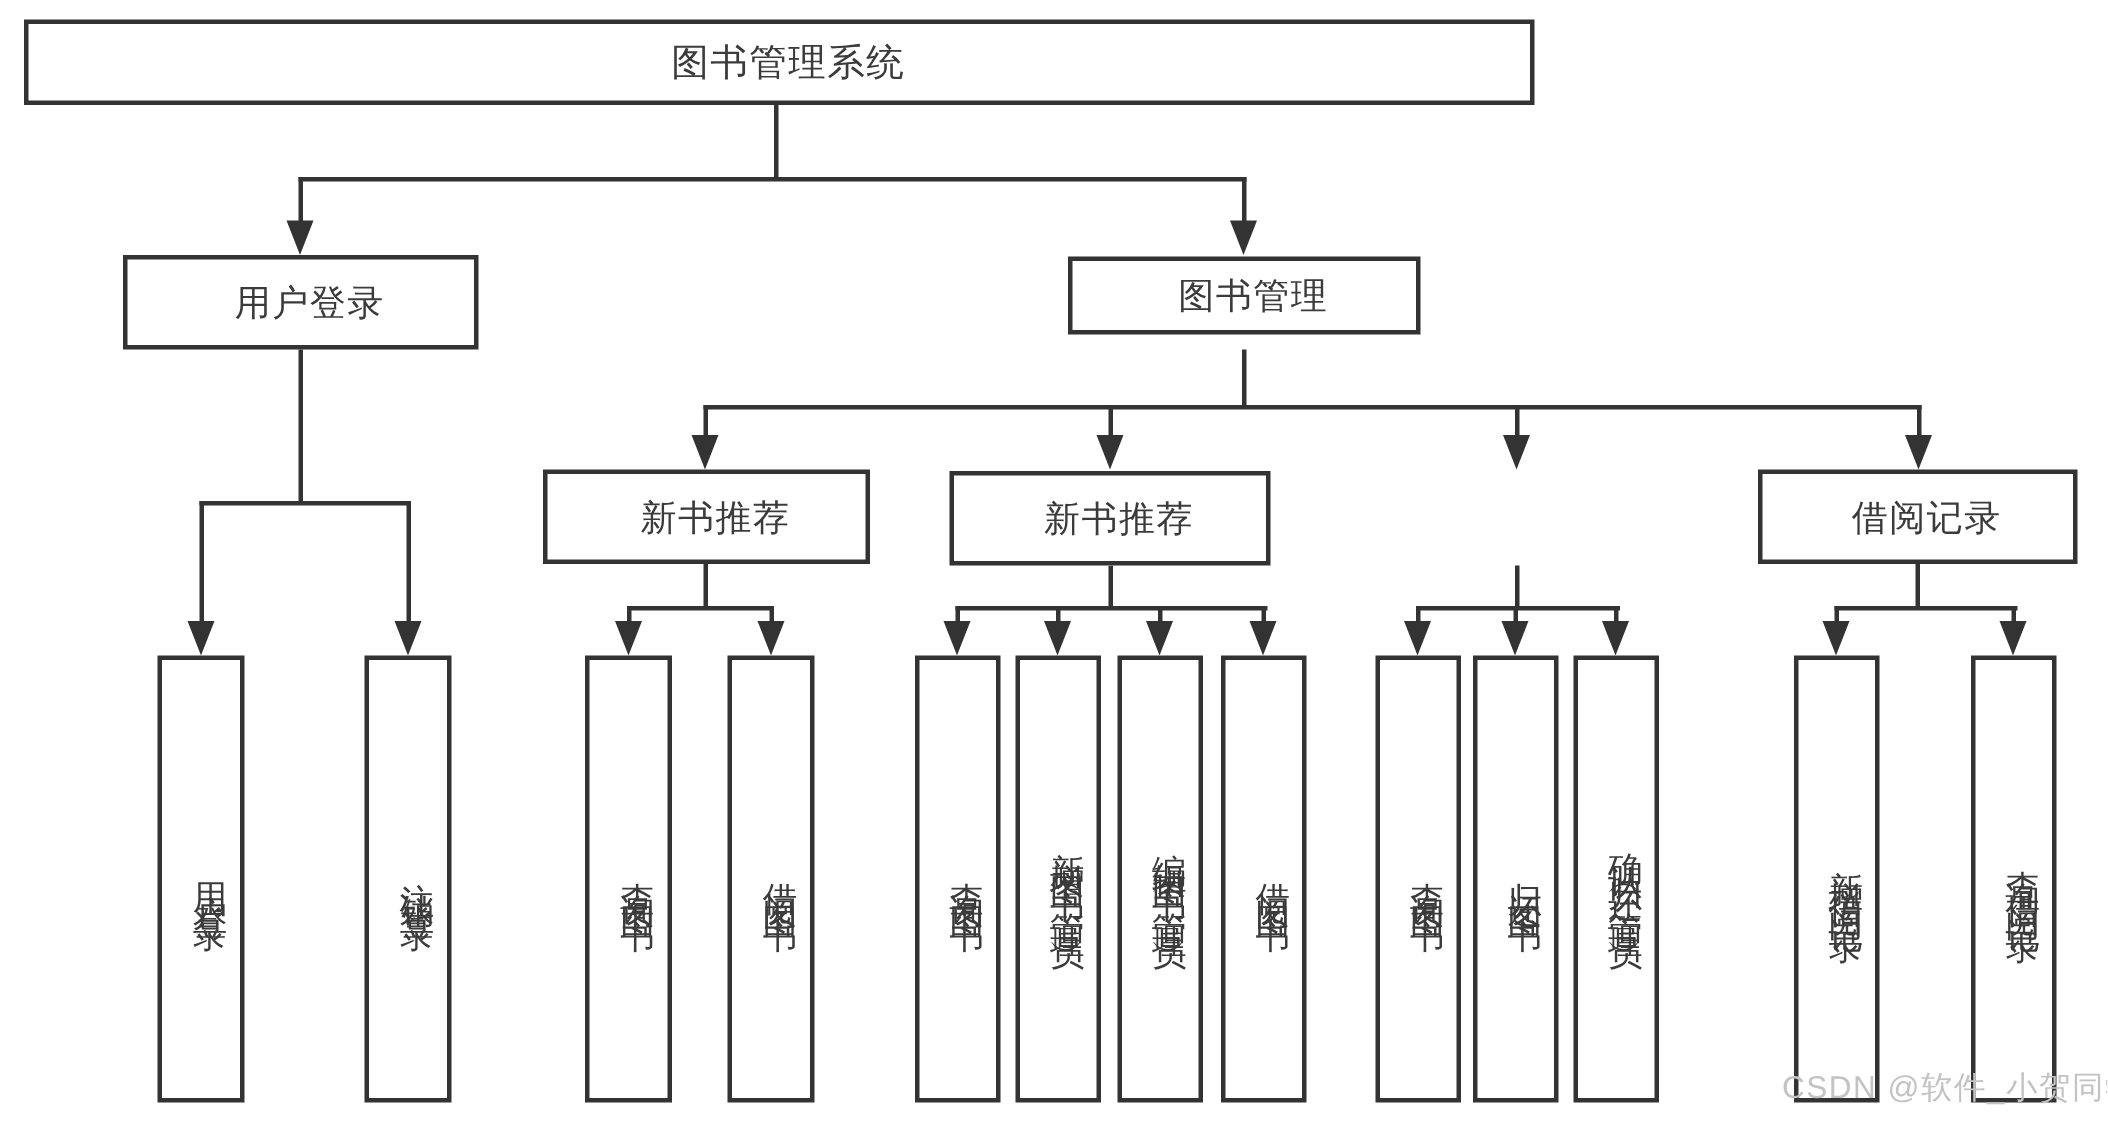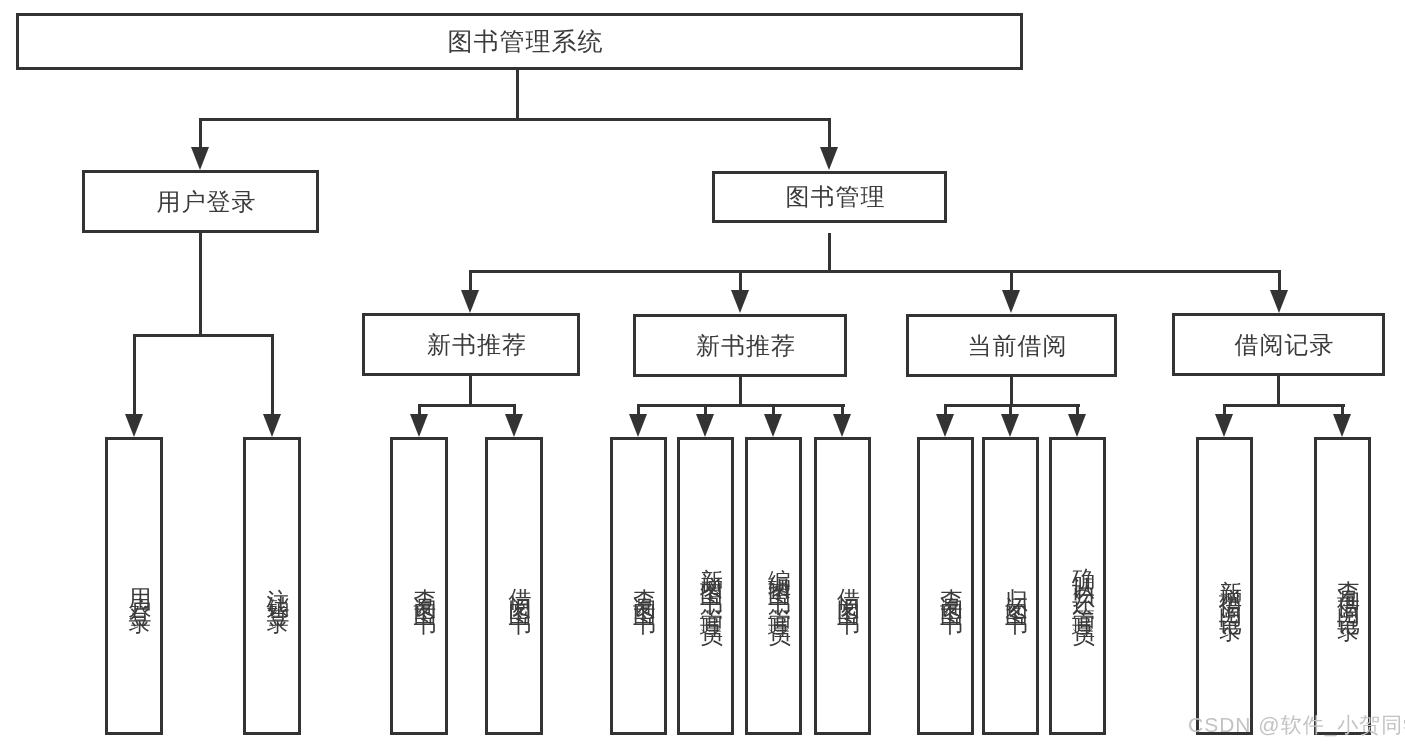--- a/index.html
+++ b/index.html
@@ -38,21 +38,20 @@
 
 <div class="canvas">
 
   <div class="box root" style="left:16px;top:13px;width:1007px;height:57px">图书管理系统</div>
 
   <div class="box" style="left:82px;top:170px;width:237px;height:63px">用户登录</div>
   <div class="box" style="left:712px;top:171px;width:235px;height:52px">图书管理</div>
 
   <div class="box" style="left:362px;top:313px;width:218px;height:63px">新书推荐</div>
   <div class="box" style="left:633px;top:314px;width:214px;height:63px">新书推荐</div>
-  <div class="box" style="left:906px;top:314px;width:211px;height:63px">当前借阅</div>
   <div class="box" style="left:1172px;top:313px;width:213px;height:63px">借阅记录</div>
 
   <div class="box vbox" style="left:105px;top:437px;width:58px;height:298px">
     <span class="vtext">用户登录</span>
   </div>
   <div class="box vbox" style="left:243px;top:437px;width:58px;height:298px">
     <span class="vtext">注销登录</span>
   </div>
 
   <div class="box vbox" style="left:390px;top:437px;width:58px;height:298px">

